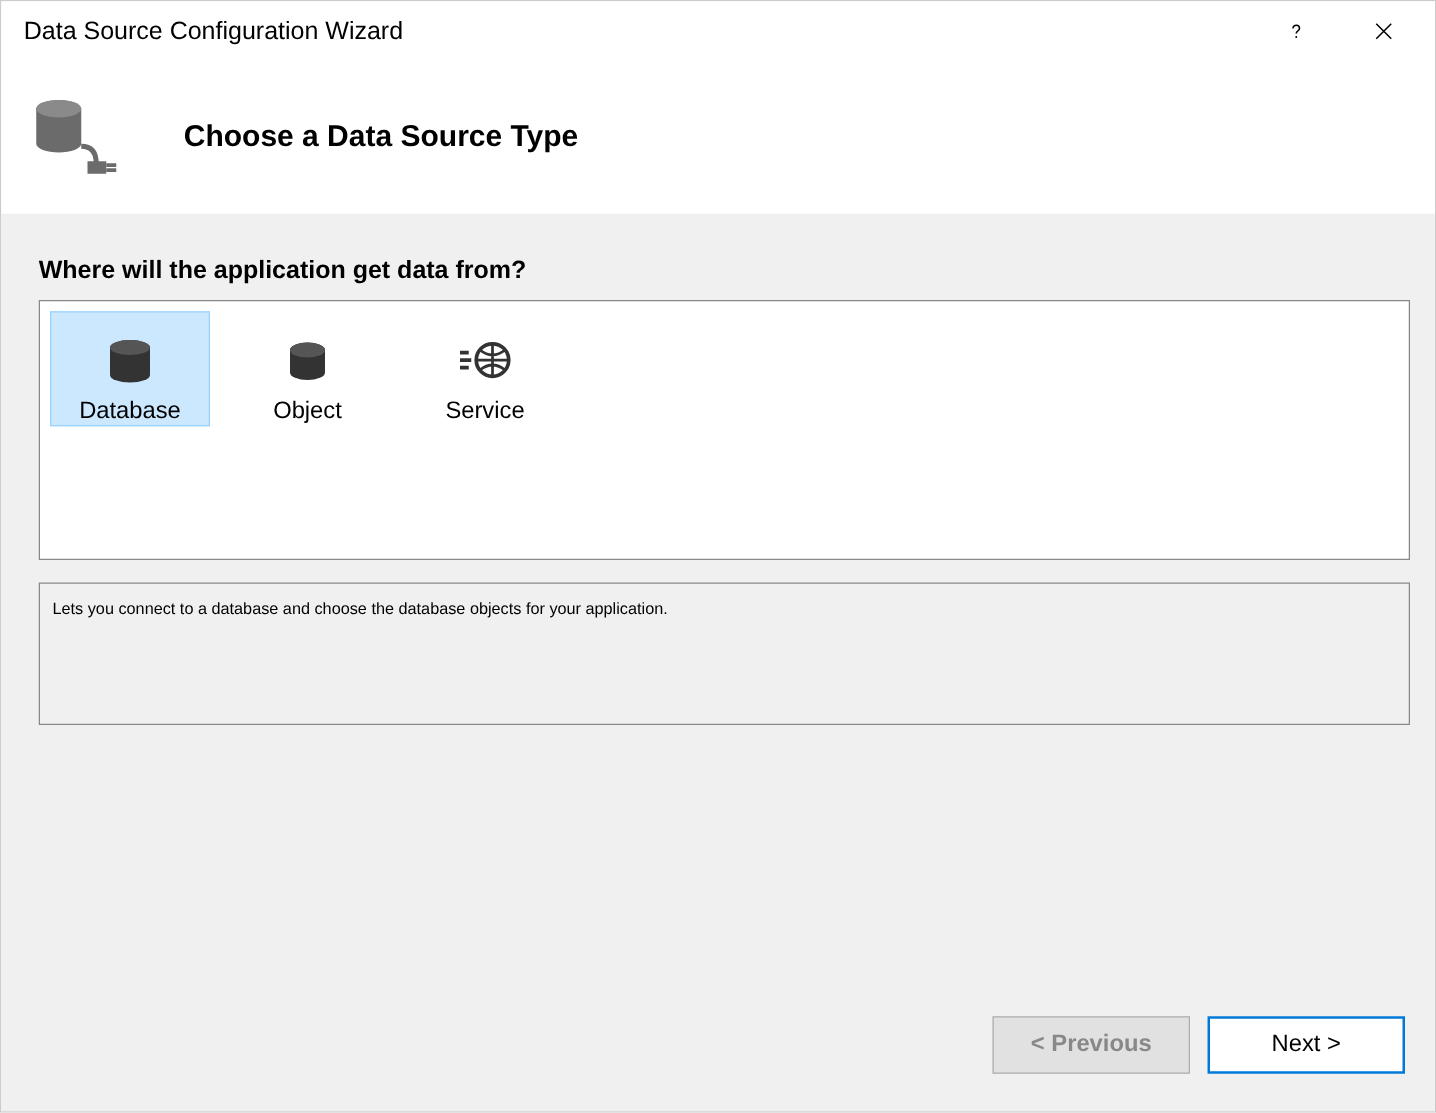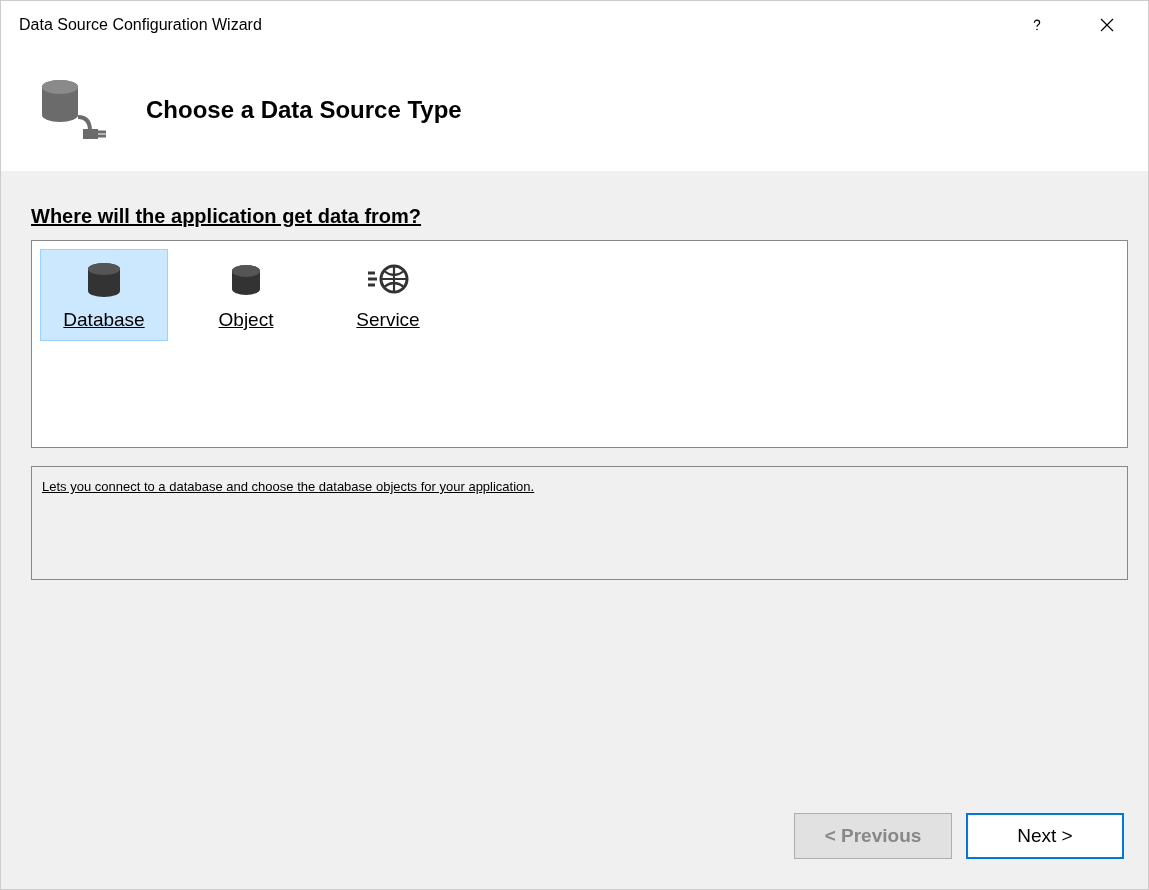--- a/index.html
+++ b/index.html
@@ -13,60 +13,59 @@
       flex-direction: column;
     }
     .titlebar {
       height: 48px;
       display: flex;
       align-items: center;
       padding: 0 18px;
       background: #fff;
     }
     .title-text {
-      font-size: 16px;
+      font-size: 20px;
       color: #000;
       flex: 1;
     }
     .winbtn {
       width: 46px;
       height: 36px;
       display: flex;
       align-items: center;
       justify-content: center;
       color: #000;
     }
     .winbtn svg { width: 14px; height: 14px; }
     .header-band {
       height: 122px;
       background: #fff;
       display: flex;
       align-items: center;
-      padding: 0 31px;
-      gap: 36px;
+      padding: 0 18px;
+      gap: 50px;
     }
     .header-icon {
       width: 78px;
       height: 78px;
       display: flex;
       align-items: center;
       justify-content: center;
     }
     .step-title {
       font-size: 24px;
       font-weight: 700;
       color: #000;
     }
     .content-area {
       background: #f0f0f0;
       flex: 1;
       padding: 34px 20px 0 30px;
       display: flex;
       flex-direction: column;
-      text-decoration: underline;
     }
     .prompt {
       font-size: 20px;
       font-weight: 700;
       color: #000;
       margin-bottom: 12px;
     }
     .type-box {
       background: #fff;
       border: 1px solid #888;
@@ -75,21 +74,21 @@
       align-items: flex-start;
       gap: 14px;
       padding: 8px;
     }
     .type-item {
       width: 128px;
       height: 92px;
       display: flex;
       flex-direction: column;
       align-items: center;
-      justify-content: center;
+      justify-content: flex-end;
       gap: 6px;
       border: 1px solid transparent;
       cursor: default;
     }
     .type-item.selected {
       background: #cce8ff;
       border: 1px solid #99d1ff;
     }
     .type-item-icon {
       width: 44px;

